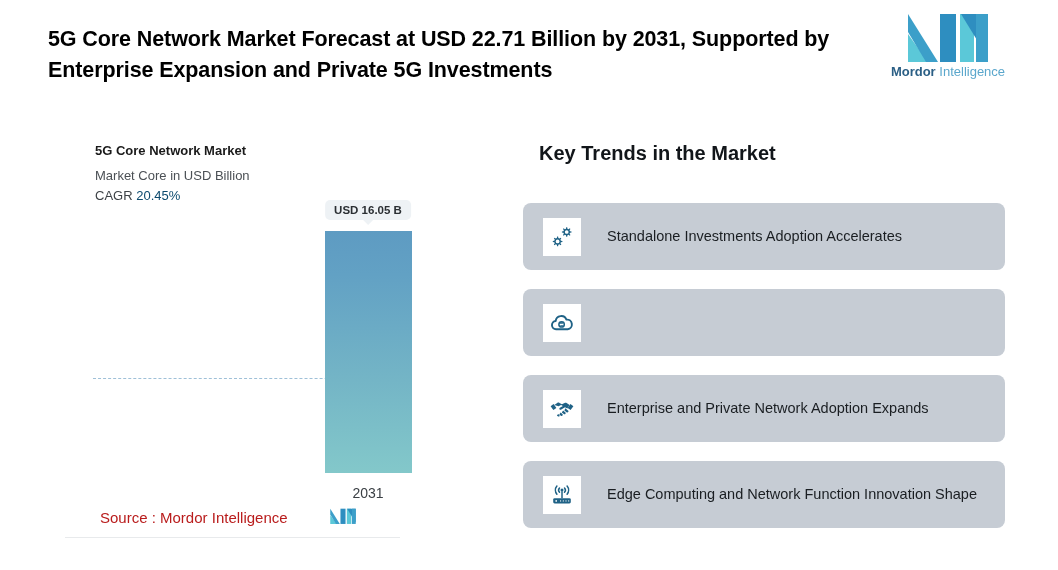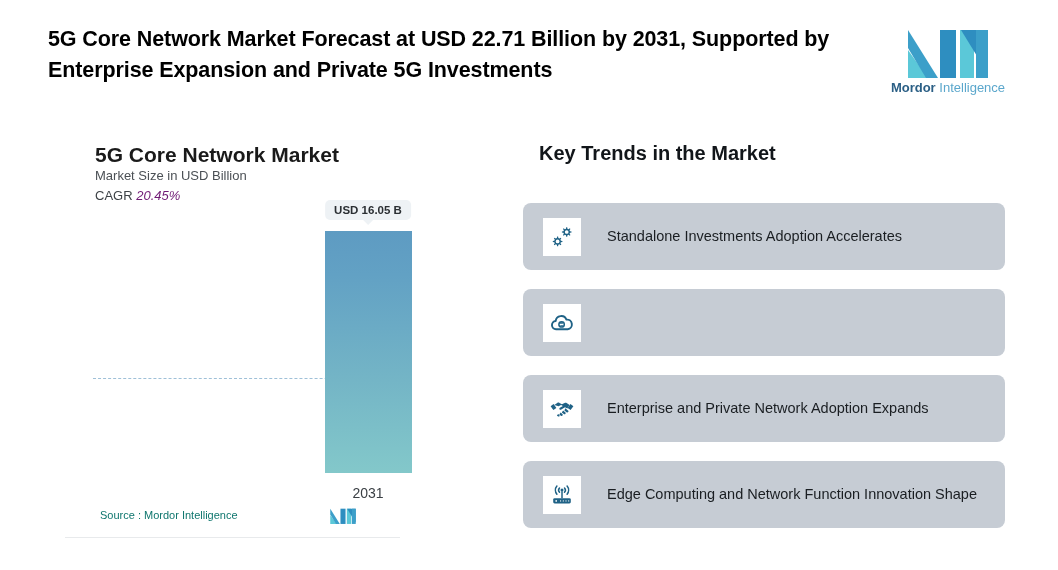--- a/index.html
+++ b/index.html
@@ -29,21 +29,21 @@
     width: 790px;
     font-size: 21.5px;
     font-weight: bold;
     line-height: 31px;
     color: #000000;
     letter-spacing: -0.1px;
   }
   #brand-logo {
     position: absolute;
     right: 50px;
-    top: 28px;
+    top: 12px;
     width: 120px;
     height: 74px;
   }
   #brand-mark {
     position: absolute;
     left: 16px;
     top: 0;
     width: 88px;
     height: 50px;
   }
@@ -71,41 +71,40 @@
     position: absolute;
     left: 60px;
     top: 130px;
     width: 340px;
     height: 410px;
   }
   #chart-title {
     position: absolute;
     left: 35px;
     top: 13px;
-    font-size: 21px;
+    font-size: 13px;
     font-weight: bold;
     color: #1a1a1a;
   }
   #chart-subtitle {
     position: absolute;
     left: 35px;
     top: 38px;
     font-size: 13px;
     color: #4b5055;
   }
   #chart-cagr {
     position: absolute;
     left: 35px;
     top: 58px;
     font-size: 13px;
     color: #3d4246;
   }
   #chart-cagr .cagr-value {
-    color: #701a75;
-    font-style: italic;
+    color: #0c4a6e;
   }
 
   #plot-area {
     position: absolute;
     left: 0;
     top: 0;
     width: 340px;
     height: 360px;
   }
 
@@ -163,22 +162,22 @@
     position: absolute;
     left: 40px;
     top: 375px;
     width: 300px;
     height: 28px;
   }
   #source-text {
     position: absolute;
     left: 0;
     top: 4px;
-    font-size: 11px;
-    color: #0f766e;
+    font-size: 15px;
+    color: #b91c1c;
     white-space: nowrap;
   }
   #source-mark {
     position: absolute;
     left: 229px;
     top: 2px;
     width: 28px;
     height: 18px;
   }
   #chart-divider {
@@ -258,21 +257,21 @@
       <polygon points="72,2 84,2 84,50 72,50" fill="#3c9fc9"></polygon>
     </svg>
     <div id="brand-wordmark"><span class="bw-bold">Mordor</span> <span class="bw-light">Intelligence</span></div>
   </div>
 
 </div>
 
 <div id="chart-panel">
 
   <div id="chart-title">5G Core Network Market</div>
-  <div id="chart-subtitle">Market Size in USD Billion</div>
+  <div id="chart-subtitle">Market Core in USD Billion</div>
   <div id="chart-cagr"><span>CAGR</span> <span class="cagr-value">20.45%</span></div>
 
   <div id="plot-area">
     <div id="baseline-dashed" style="top: 248px;"></div>
 
 
     <div class="bar-group" id="bar-group-1" style="left: 264.5px; width: 87px; height: 360px; bottom: 17px;">
       <div class="bar-tooltip" style="bottom: 253px;">USD 16.05 B</div>
       <div class="bar" style="height: 242px;"></div>
       <div class="bar-xlabel" style="bottom: -28px;">2031</div>

